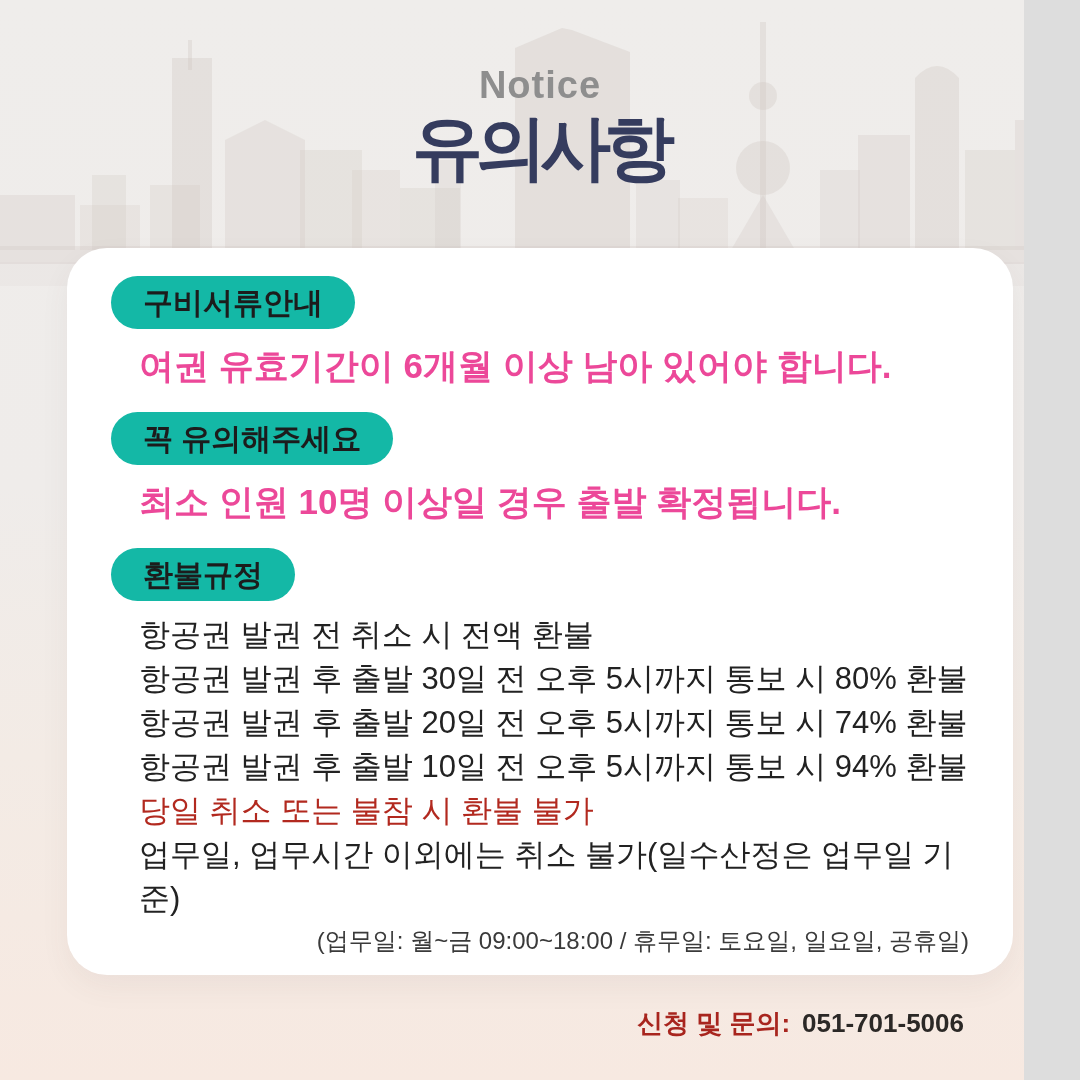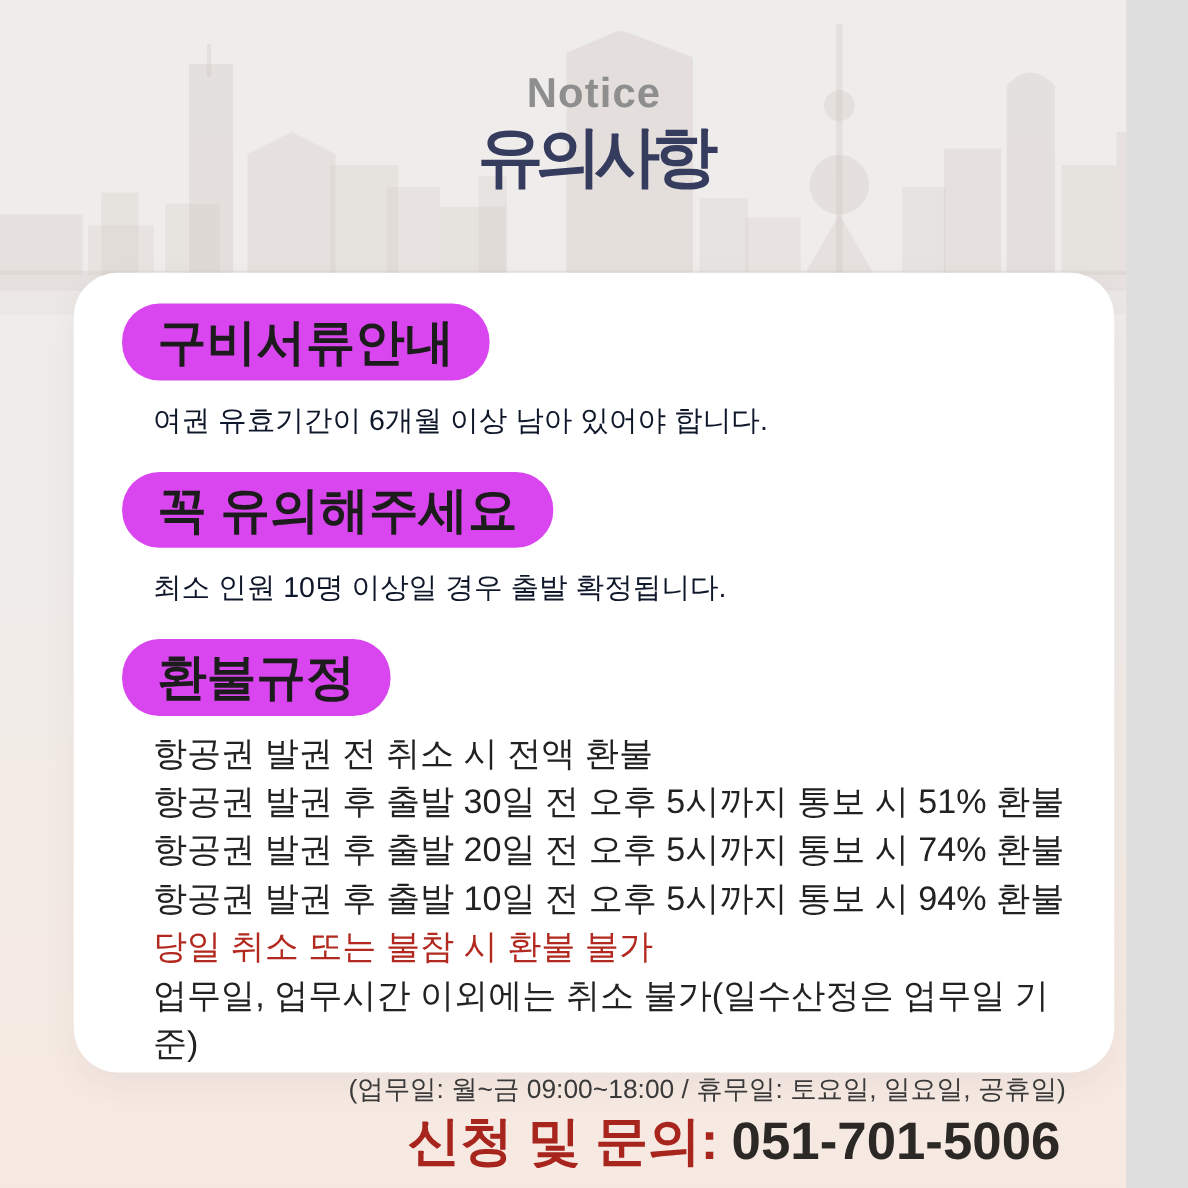--- a/index.html
+++ b/index.html
@@ -4,40 +4,40 @@
 <style>
   html,body{margin:0;padding:0;background:#ddd;}
   .canvas{
     position:relative;width:1024px;height:1080px;overflow:hidden;
     font-family:"Liberation Sans","DejaVu Sans",sans-serif;
     background:linear-gradient(180deg,#efedeb 0%,#efecea 45%,#f3ebe5 70%,#f7e9e1 100%);
   }
   .skyline{position:absolute;top:0;left:0;width:1080px;height:300px;}
   .header{position:absolute;top:64px;left:0;width:1080px;text-align:center;}
   .eyebrow{font-size:38px;font-weight:700;color:#8e8e8e;letter-spacing:1px;}
-  .title{font-size:60px;font-weight:800;color:#353c5e;letter-spacing:-7px;margin-top:4px;line-height:1.05;}
+  .title{font-size:71px;font-weight:800;color:#353c5e;letter-spacing:-7px;margin-top:4px;line-height:1.05;}
   .card{
     position:absolute;left:67px;top:248px;width:946px;height:727px;
     background:#ffffff;border-radius:40px;box-sizing:border-box;
     padding:28px 44px 0 44px;
     box-shadow:0 12px 30px rgba(90,70,60,0.06);
   }
   .badge{
-    display:inline-block;background:#d946ef;border-radius:34px;
-    padding:10px 32px;font-size:45px;font-weight:800;color:#1c1c1c;line-height:1.1;
+    display:inline-block;background:#14b8a6;border-radius:34px;
+    padding:10px 32px;font-size:30px;font-weight:800;color:#1c1c1c;line-height:1.1;
   }
   .sec{margin-top:24px;}
   .sec:first-child{margin-top:0;}
-  .sec-body{margin:14px 0 0 28px;font-size:26px;font-weight:400;color:#0f172a;line-height:45px;}
+  .sec-body{margin:14px 0 0 28px;font-size:35px;font-weight:700;color:#ec4899;line-height:45px;}
   .rules{margin:12px 0 0 28px;font-size:31px;font-weight:500;color:#222222;line-height:44px;}
   .rule-alert{color:#b2291f;font-weight:400;}
   .hours{font-size:24px;font-weight:500;color:#3a3a3a;line-height:34px;margin-top:3px;text-align:right;}
   .contact{
     position:absolute;top:1006px;right:60px;
-    font-size:48px;font-weight:800;white-space:nowrap;
+    font-size:26px;font-weight:800;white-space:nowrap;
   }
   .contact-label{color:#a8251e;}
   .contact-phone{color:#2b2826;margin-left:12px;}
 </style>
 </head>
 <body>
 
 <div class="canvas">
 
   <svg class="skyline" viewBox="0 0 1080 300" xmlns="http://www.w3.org/2000/svg">
@@ -88,21 +88,21 @@
       <span class="badge">꼭 유의해주세요</span>
       <div class="sec-body">
         <div>최소 인원 10명 이상일 경우 출발 확정됩니다.</div>
       </div>
     </div>
 
     <div class="sec">
       <span class="badge">환불규정</span>
       <div class="rules">
         <div>항공권 발권 전 취소 시 전액 환불</div>
-        <div>항공권 발권 후 출발 30일 전 오후 5시까지 통보 시 51% 환불</div>
+        <div>항공권 발권 후 출발 30일 전 오후 5시까지 통보 시 80% 환불</div>
         <div>항공권 발권 후 출발 20일 전 오후 5시까지 통보 시 74% 환불</div>
         <div>항공권 발권 후 출발 10일 전 오후 5시까지 통보 시 94% 환불</div>
         <div class="rule-alert">당일 취소 또는 불참 시 환불 불가</div>
         <div>업무일, 업무시간 이외에는 취소 불가(일수산정은 업무일 기준)</div>
         <div class="hours">(업무일: 월~금 09:00~18:00 / 휴무일: 토요일, 일요일, 공휴일)</div>
       </div>
     </div>
 
   </div>
 

